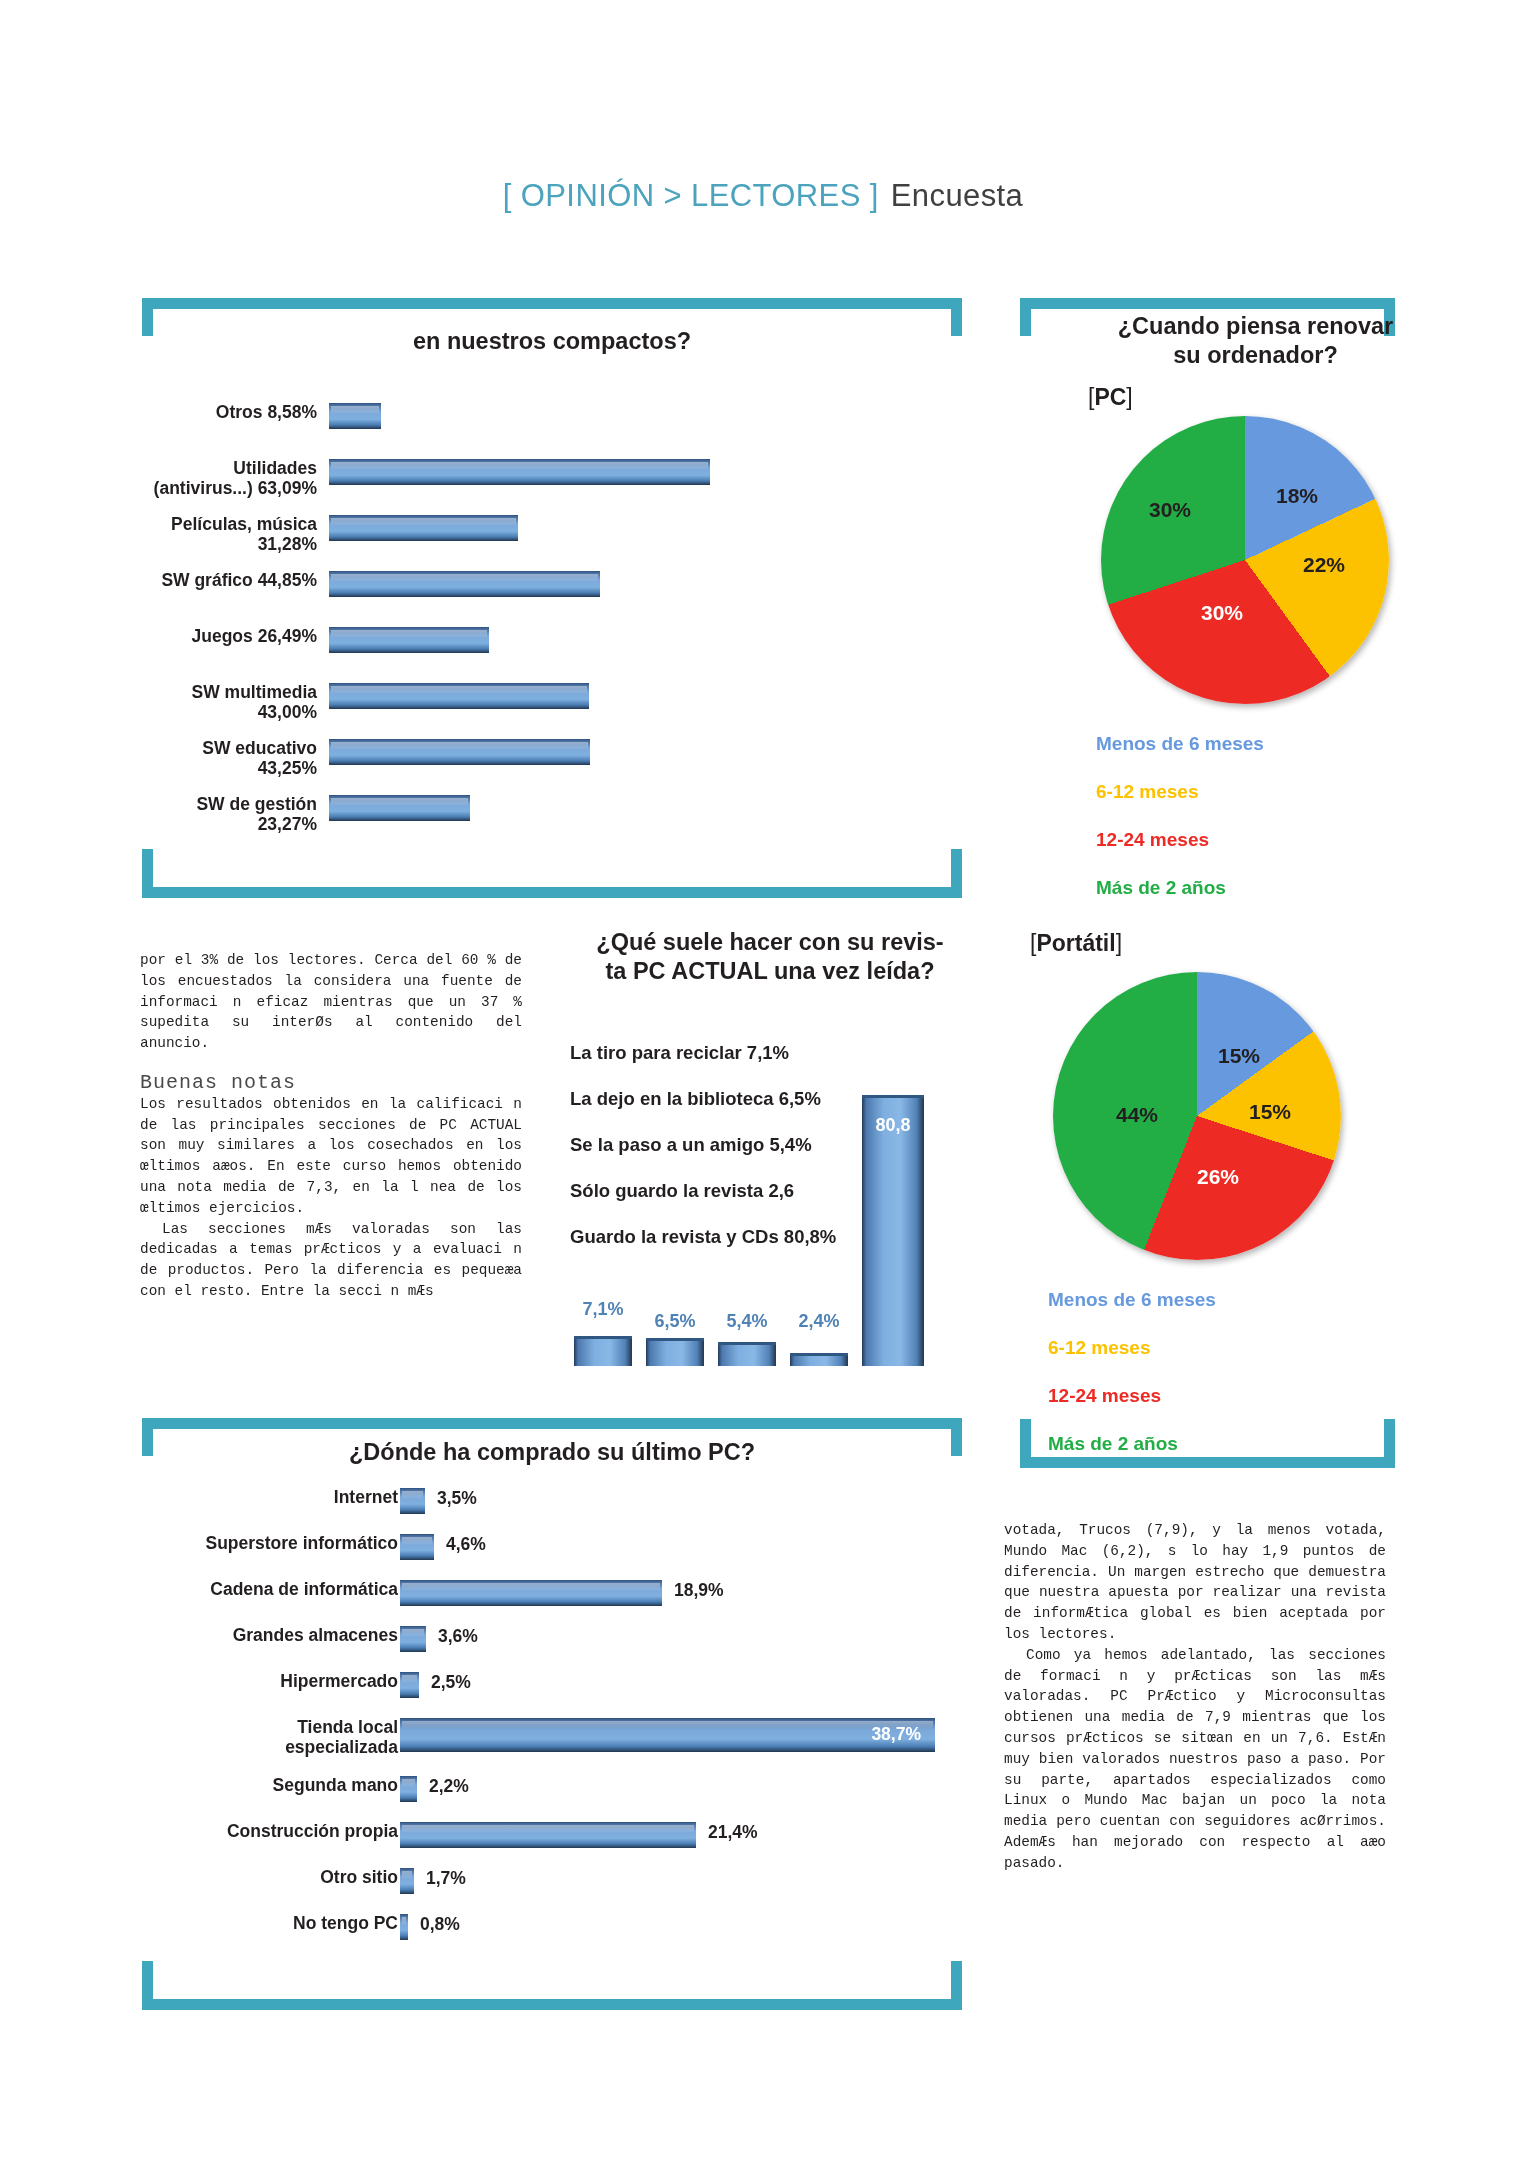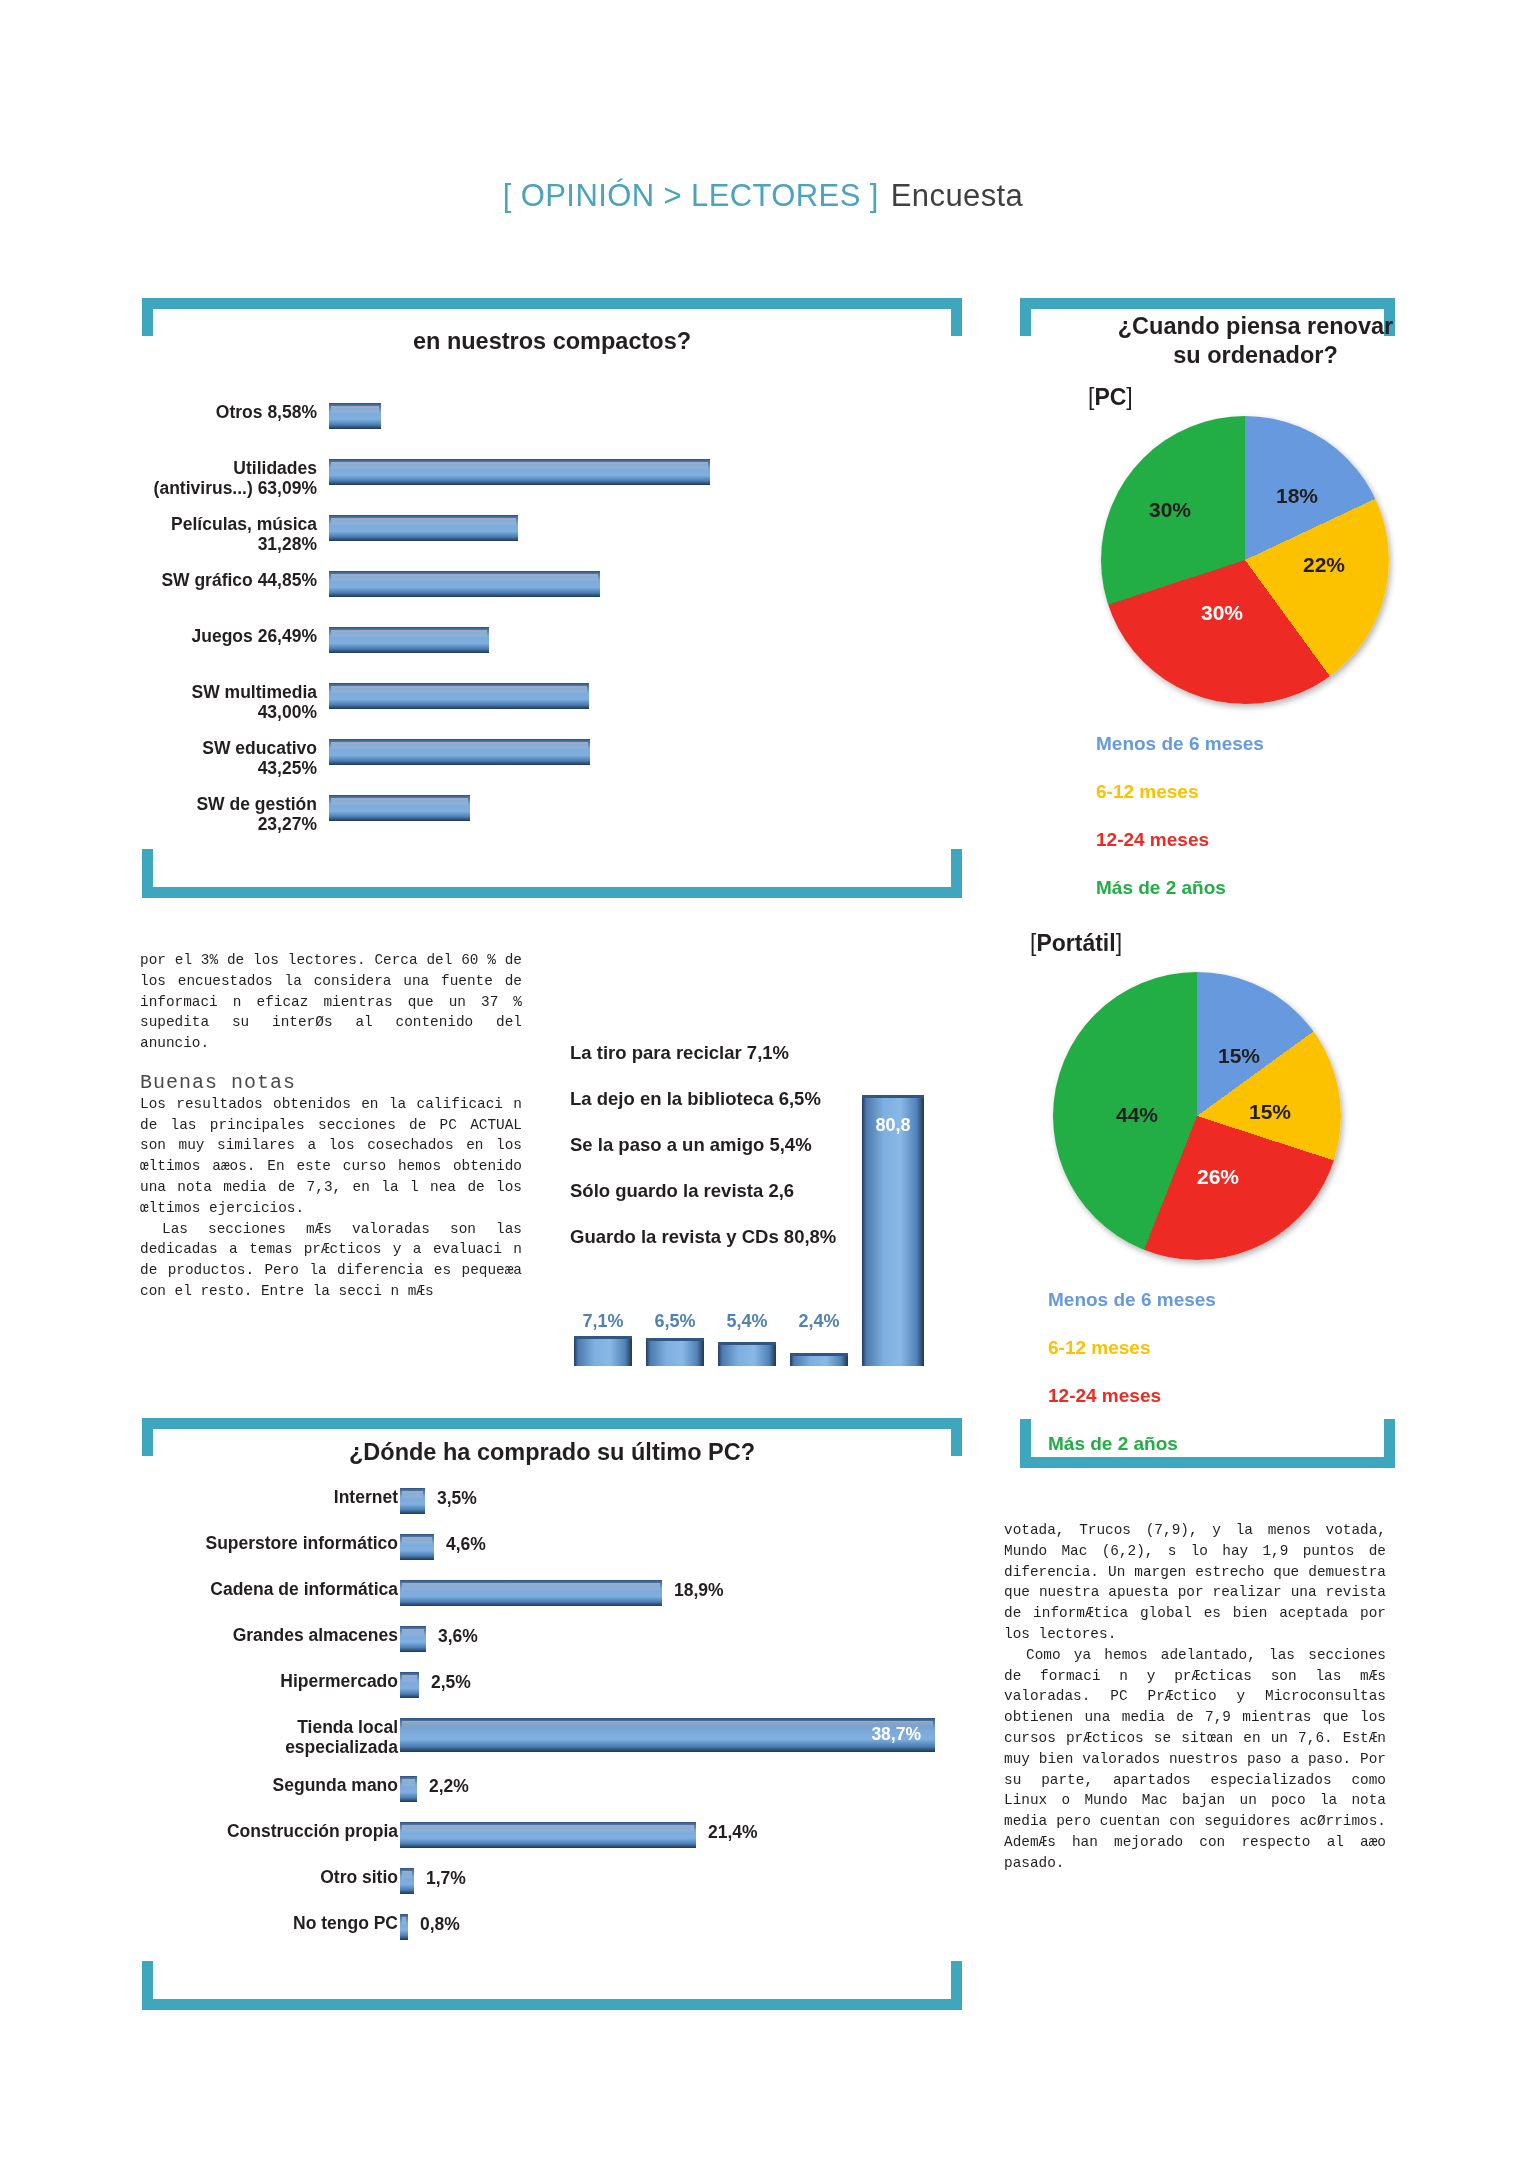--- a/index.html
+++ b/index.html
@@ -213,37 +213,41 @@
 
 <div class="body-col" style="left:140px;top:950px;width:382px;">
   <p>por el 3% de los lectores. Cerca del 60 % de los encuestados la considera una fuente de informaci n eficaz mientras que un 37 % supedita su interØs al contenido del anuncio.</p>
   <div class="gap"></div>
   <p class="subhead">Buenas notas</p>
   <p>Los resultados obtenidos en la calificaci n de las principales secciones de PC ACTUAL son muy similares a los cosechados en los œltimos aæos. En este curso hemos obtenido una nota media de 7,3, en la l nea de los œltimos ejercicios.</p>
   <p class="indent">Las secciones mÆs valoradas son las dedicadas a temas prÆcticos y a evaluaci n de productos. Pero la diferencia es pequeæa con el resto. Entre la secci n mÆs</p>
 </div>
 
 <div class="panel" style="left:570px;top:928px;width:400px;height:460px;">
+  <div class="chart-title" style="font-size:23.5px;">
+    <div>¿Qué suele hacer con su revis-</div>
+    <div>ta PC ACTUAL una vez leída?</div>
+  </div>
 
   <div style="position:absolute;left:0;top:114px;width:300px;">
     <div style="font-weight:bold;font-size:18.5px;color:#231f20;margin-bottom:24px;">La tiro para reciclar 7,1%</div>
     <div style="font-weight:bold;font-size:18.5px;color:#231f20;margin-bottom:24px;">La dejo en la biblioteca 6,5%</div>
     <div style="font-weight:bold;font-size:18.5px;color:#231f20;margin-bottom:24px;">Se la paso a un amigo 5,4%</div>
     <div style="font-weight:bold;font-size:18.5px;color:#231f20;margin-bottom:24px;">Sólo guardo la revista 2,6</div>
     <div style="font-weight:bold;font-size:18.5px;color:#231f20;">Guardo la revista y CDs 80,8%</div>
   </div>
 
   <div style="position:absolute;left:0;top:78px;width:400px;height:360px;">
     <div class="vbar" style="left:4px;width:58px;height:27px;"></div>
     <div class="vbar" style="left:76px;width:58px;height:25px;"></div>
     <div class="vbar" style="left:148px;width:58px;height:21px;"></div>
     <div class="vbar" style="left:220px;width:58px;height:10px;"></div>
     <div class="vbar" style="left:292px;width:62px;height:268px;"></div>
 
-    <div class="vval" style="left:4px;width:58px;bottom:34px;">7,1%</div>
+    <div class="vval" style="left:4px;width:58px;bottom:46px;">7,1%</div>
     <div class="vval" style="left:76px;width:58px;bottom:34px;">6,5%</div>
     <div class="vval" style="left:148px;width:58px;bottom:34px;">5,4%</div>
     <div class="vval" style="left:220px;width:58px;bottom:34px;">2,4%</div>
     <div class="vval inside" style="left:292px;width:62px;bottom:230px;">80,8</div>
   </div>
 </div>
 
 <div class="frame" style="left:142px;top:1418px;width:820px;height:592px;">
   <div class="top-bar" style="top:0;width:820px;"></div>
   <div class="stub" style="left:0;top:0;height:38px;"></div>

